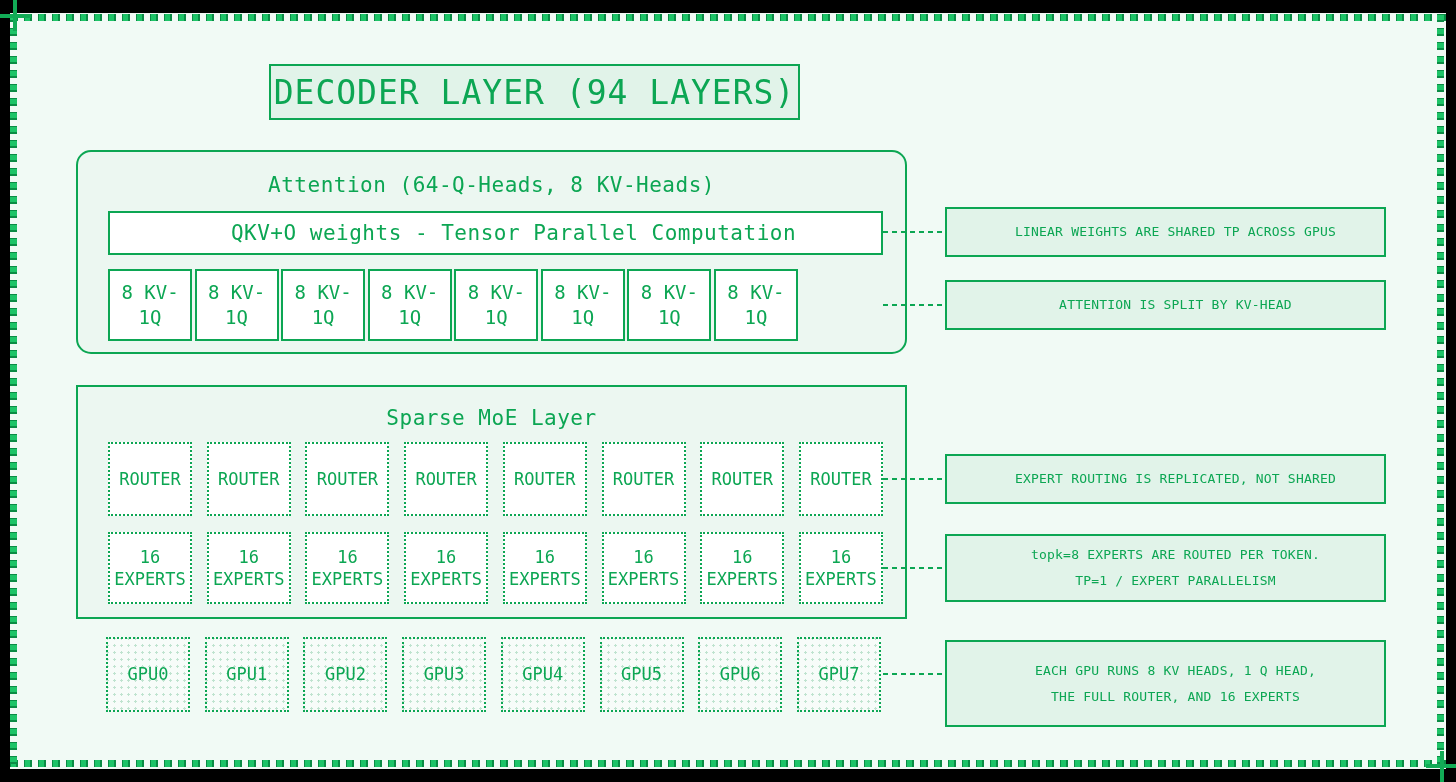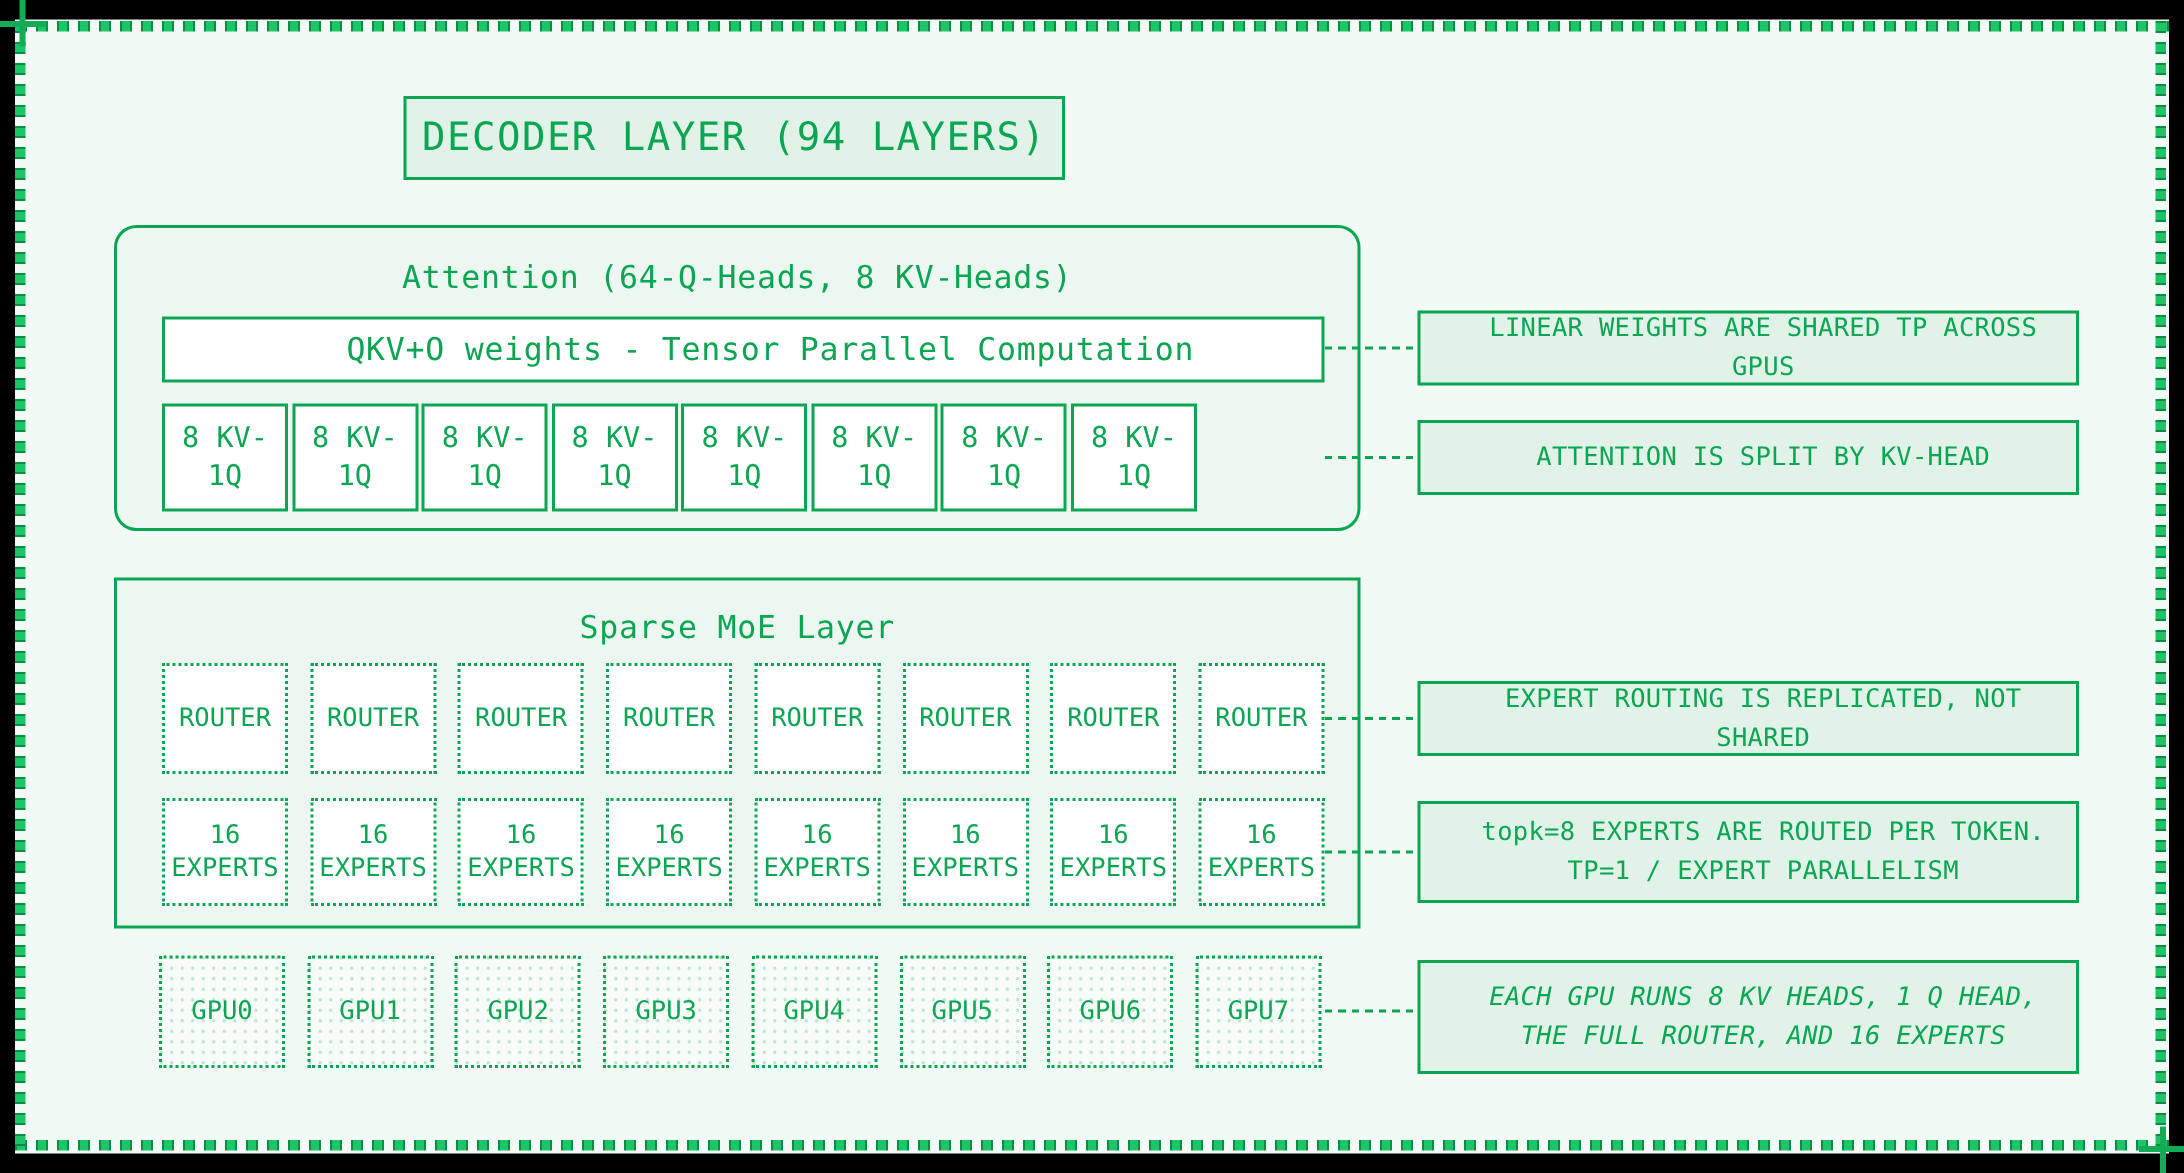--- a/index.html
+++ b/index.html
@@ -27,24 +27,24 @@
   .dash-left{left:10px;}
   .dash-right{right:12px;}
   
   .bar{position:absolute;background:#12ab56;}
   .tl-v{left:13px;top:0;width:4px;height:31px;}
   .tl-h{left:0;top:14px;width:31px;height:4px;}
   .br-v{left:1440px;top:751px;width:4px;height:31px;}
   .br-h{left:1426px;top:764px;width:31px;height:4px;}
   
   .title-box{
-    position:absolute;left:269px;top:64px;width:441px;height:56px;box-sizing:border-box;
+    position:absolute;left:269px;top:64px;width:531px;height:56px;box-sizing:border-box;
     border:2px solid var(--green);background:var(--fill);
     display:flex;align-items:center;justify-content:center;
-    font-size:26px;letter-spacing:1px;white-space:nowrap;
+    font-size:33px;letter-spacing:1px;white-space:nowrap;
   }
   
   .section{
     position:absolute;left:76px;width:831px;box-sizing:border-box;
     border:2px solid var(--green);background:var(--section-bg);
   }
   .attention{top:150px;height:204px;border-radius:15px;}
   .moe{top:385px;height:234px;padding-left:44px;}
   .section-header{
     position:absolute;left:0;right:0;text-align:center;
@@ -79,27 +79,27 @@
   .connector{
     position:absolute;left:883px;width:62px;height:2px;
     background:repeating-linear-gradient(90deg,var(--green) 0 5px,transparent 5px 9px);
   }
   .c1{top:231px;} .c2{top:304px;} .c3{top:478px;} .c4{top:567px;} .c5{top:673px;}
   
   .annotation{
     position:absolute;left:945px;width:441px;box-sizing:border-box;
     border:2px solid var(--green);background:var(--fill);
     display:flex;align-items:center;justify-content:center;text-align:center;
-    font-size:17px;line-height:26px;white-space:pre-line;letter-spacing:.2px;padding-left:20px;
+    font-size:13px;line-height:26px;white-space:pre-line;letter-spacing:.2px;padding-left:20px;
   }
   .a1{top:207px;height:50px;}
   .a2{top:280px;height:50px;}
   .a3{top:454px;height:50px;}
   .a4{top:534px;height:68px;}
-  .a5{top:640px;height:76px;font-style:italic;}
+  .a5{top:640px;height:87px;}
 </style>
 </head>
 <body>
 
 <div class="stage">
 
   <div class="panel"></div>
 
   <div class="dash dash-h dash-top"></div>
   <div class="dash dash-h dash-bottom"></div>

